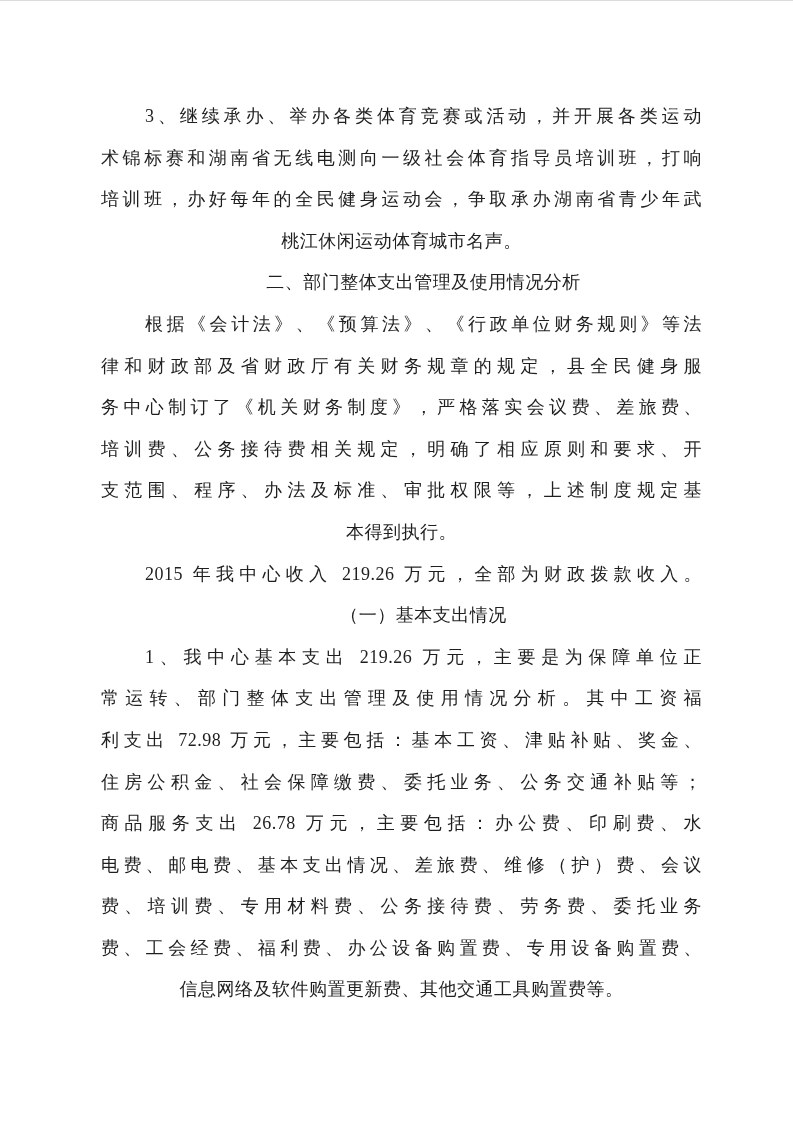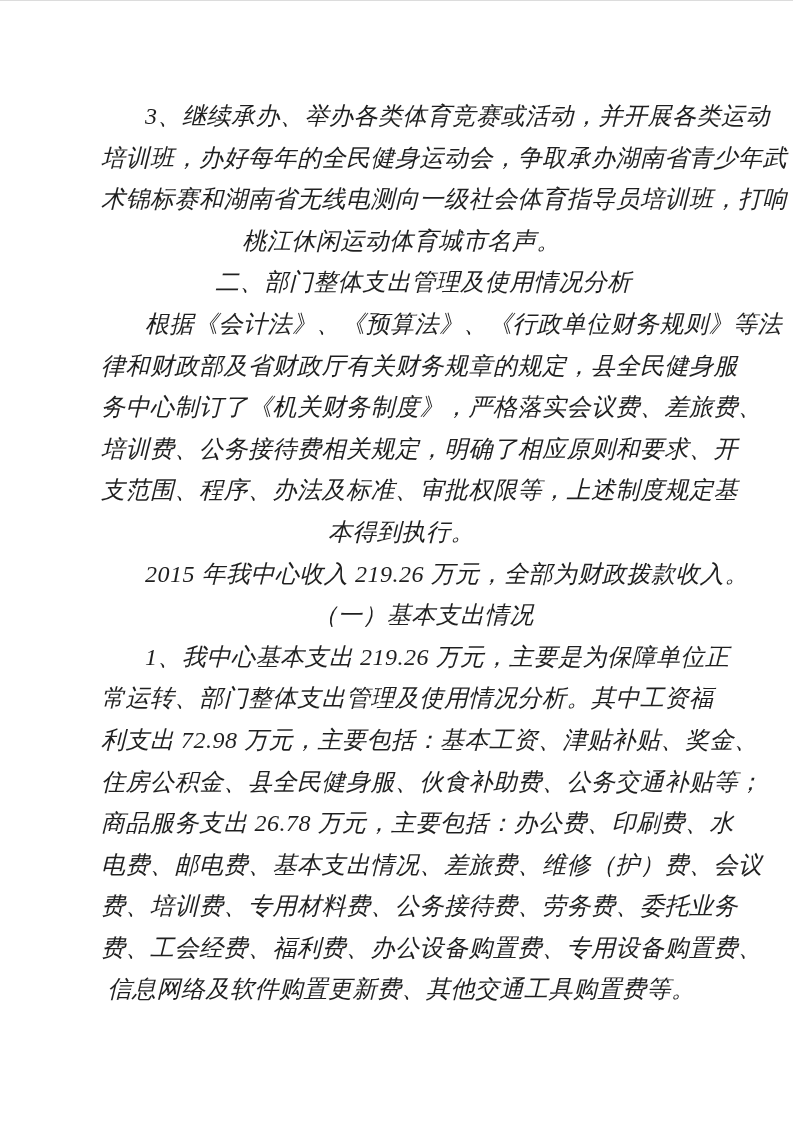--- a/index.html
+++ b/index.html
@@ -22,24 +22,23 @@
     position: absolute;
     top: 0; left: 0; right: 0;
     height: 1px;
     background: #dcdcdc;
   }
   .text-block {
     position: absolute;
     left: 101px;
     top: 96px;
     width: 601px;
-    font-size: 24px;
+    font-size: 18px;
     line-height: 41.6px;
     letter-spacing: 0.5px;
-    font-style: italic;
   }
   .para {
     margin: 0;
     padding: 0;
   }
   .line {
     display: block;
     white-space: nowrap;
     text-align: center;
     text-justify: inter-character;
@@ -55,22 +54,22 @@
   }
 </style>
 </head>
 <body>
 
 <div class="page">
   <div class="text-block">
 
     <p class="para">
       <span class="line indent just">3、继续承办、举办各类体育竞赛或活动，并开展各类运动</span>
+      <span class="line just">术锦标赛和湖南省无线电测向一级社会体育指导员培训班，打响</span>
       <span class="line just">培训班，办好每年的全民健身运动会，争取承办湖南省青少年武</span>
-      <span class="line just">术锦标赛和湖南省无线电测向一级社会体育指导员培训班，打响</span>
       <span class="line">桃江休闲运动体育城市名声。</span>
     </p>
 
     <p class="para">
       <span class="line indent">二、部门整体支出管理及使用情况分析</span>
     </p>
 
     <p class="para">
       <span class="line indent just">根据《会计法》、《预算法》、《行政单位财务规则》等法</span>
       <span class="line just">律和财政部及省财政厅有关财务规章的规定，县全民健身服</span>
@@ -85,21 +84,21 @@
     </p>
 
     <p class="para">
       <span class="line indent">（一）基本支出情况</span>
     </p>
 
     <p class="para">
       <span class="line indent just">1、我中心基本支出 219.26 万元，主要是为保障单位正</span>
       <span class="line just">常运转、部门整体支出管理及使用情况分析。其中工资福</span>
       <span class="line just">利支出 72.98 万元，主要包括：基本工资、津贴补贴、奖金、</span>
-      <span class="line just">住房公积金、县全民健身服、伙食补助费、公务交通补贴等；</span>
+      <span class="line just">住房公积金、社会保障缴费、委托业务、公务交通补贴等；</span>
       <span class="line just">商品服务支出 26.78 万元，主要包括：办公费、印刷费、水</span>
       <span class="line just">电费、邮电费、基本支出情况、差旅费、维修（护）费、会议</span>
       <span class="line just">费、培训费、专用材料费、公务接待费、劳务费、委托业务</span>
       <span class="line just">费、工会经费、福利费、办公设备购置费、专用设备购置费、</span>
       <span class="line">信息网络及软件购置更新费、其他交通工具购置费等。</span>
     </p>
 
   </div>
 </div>
 

